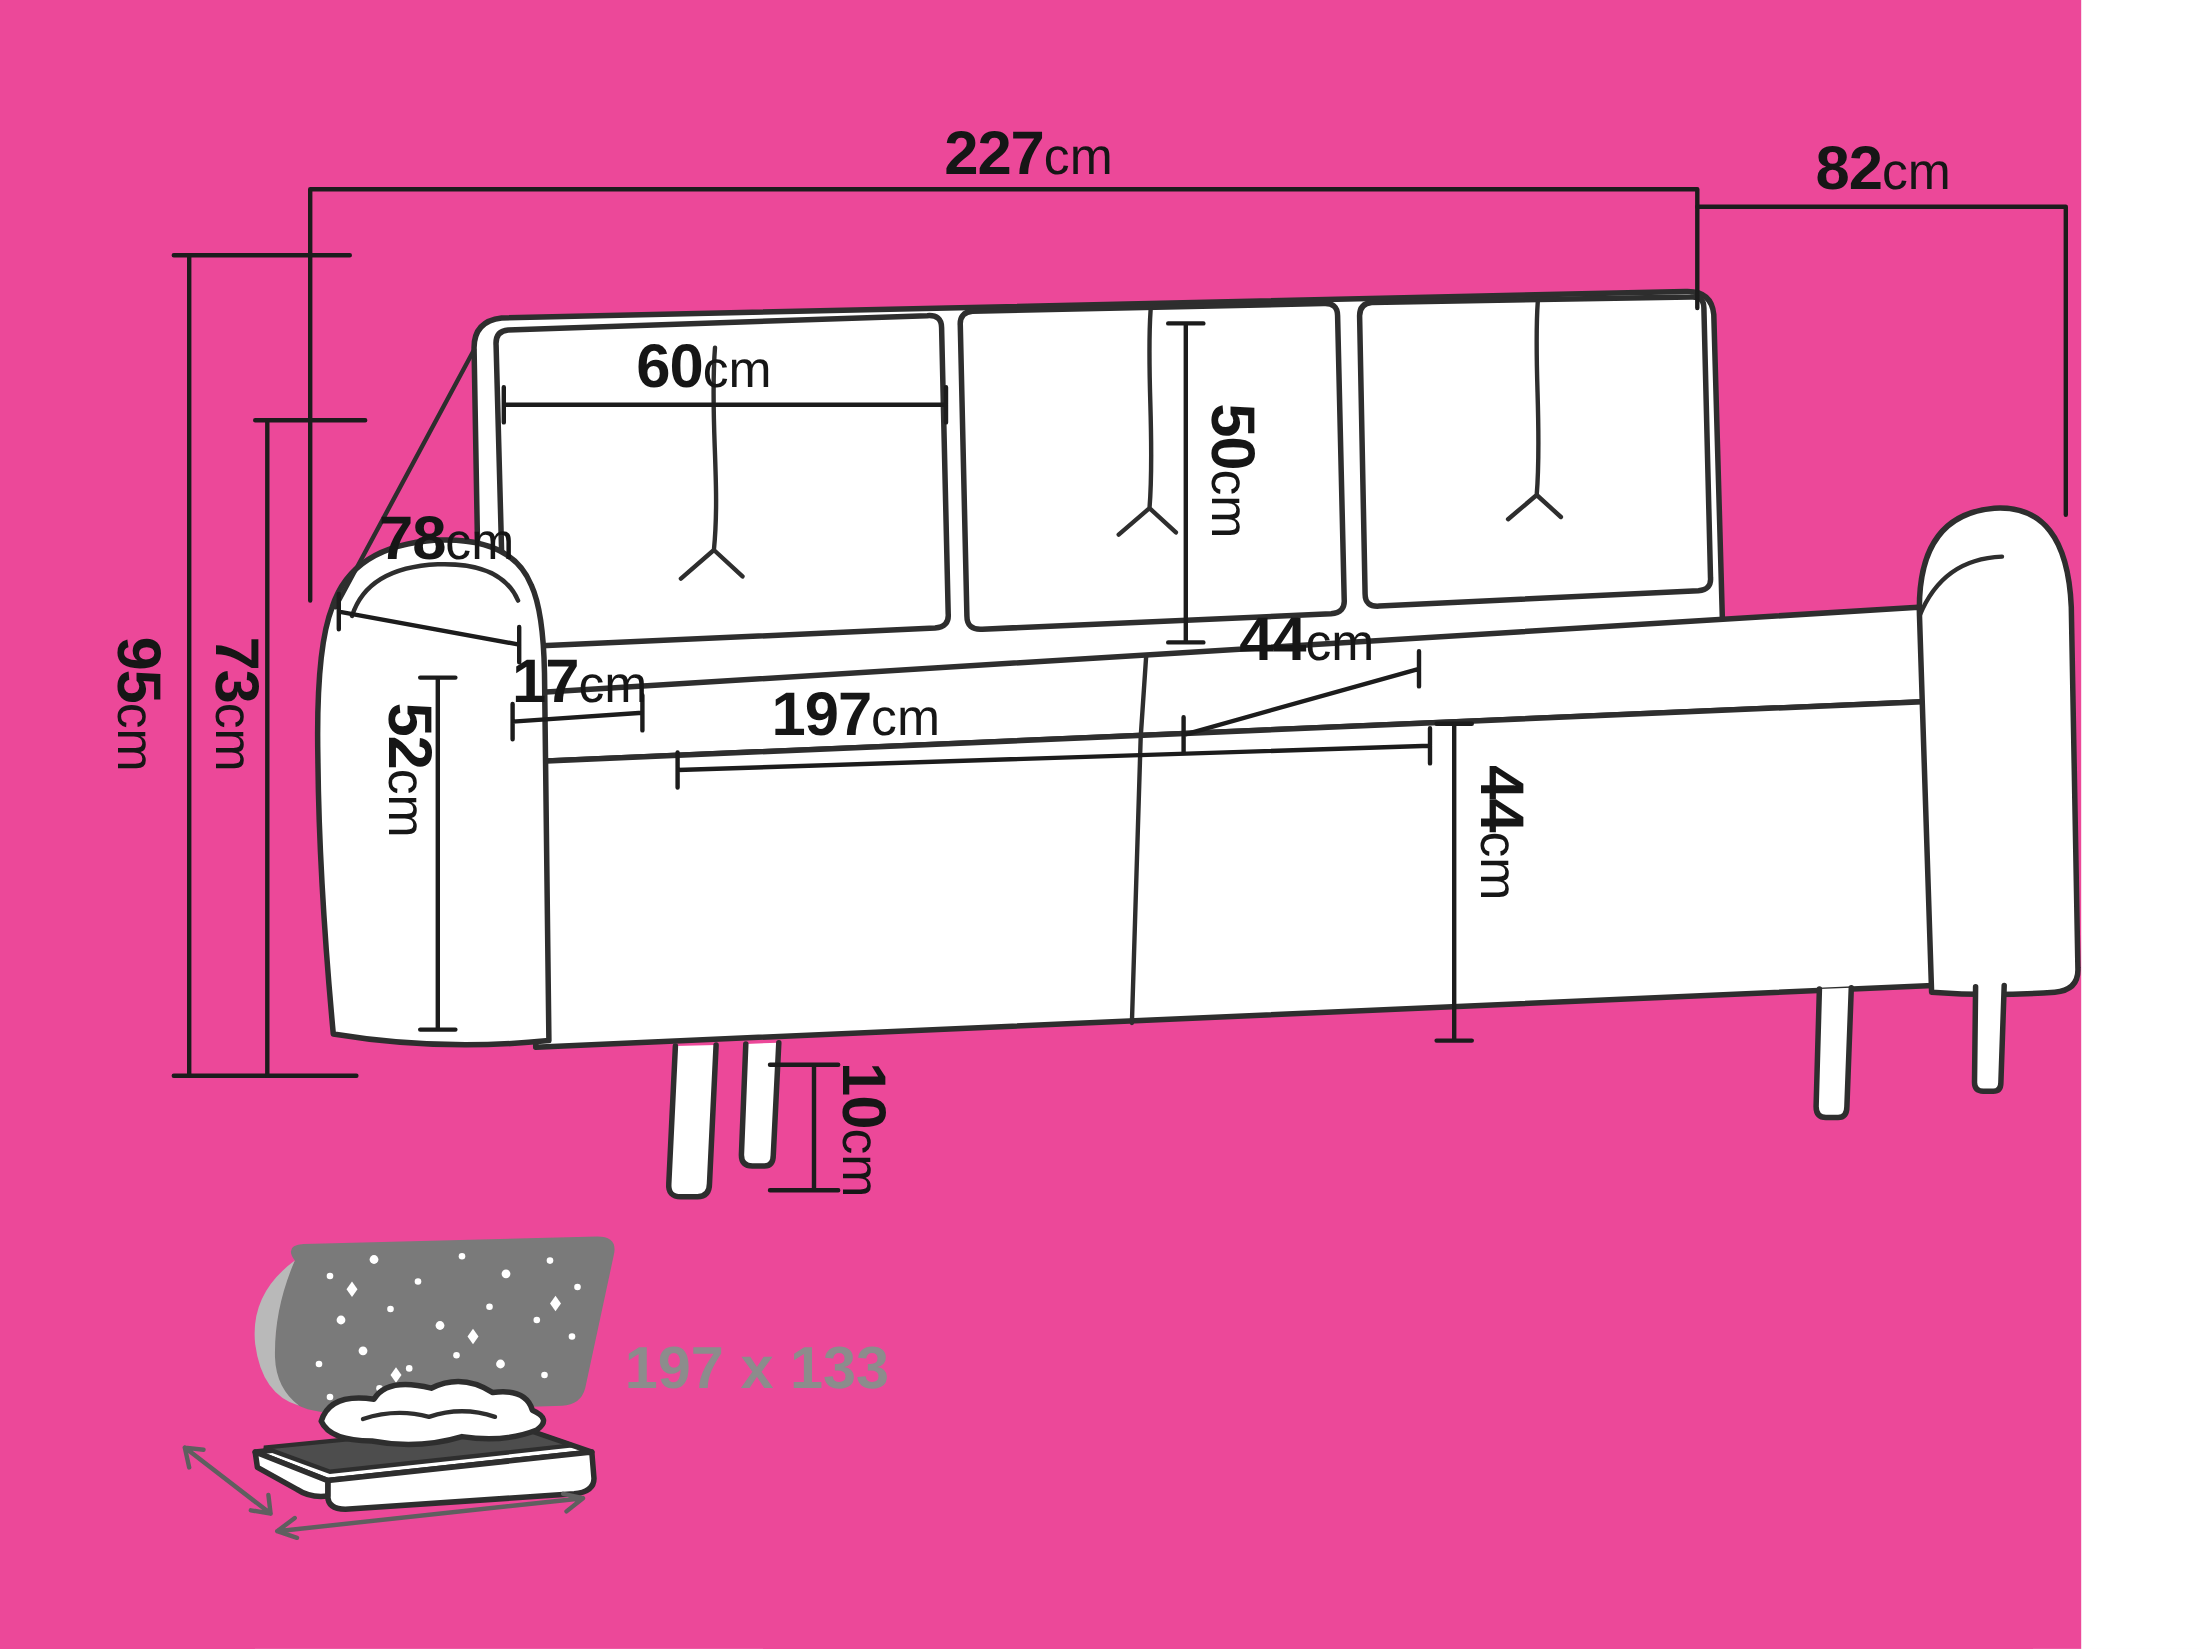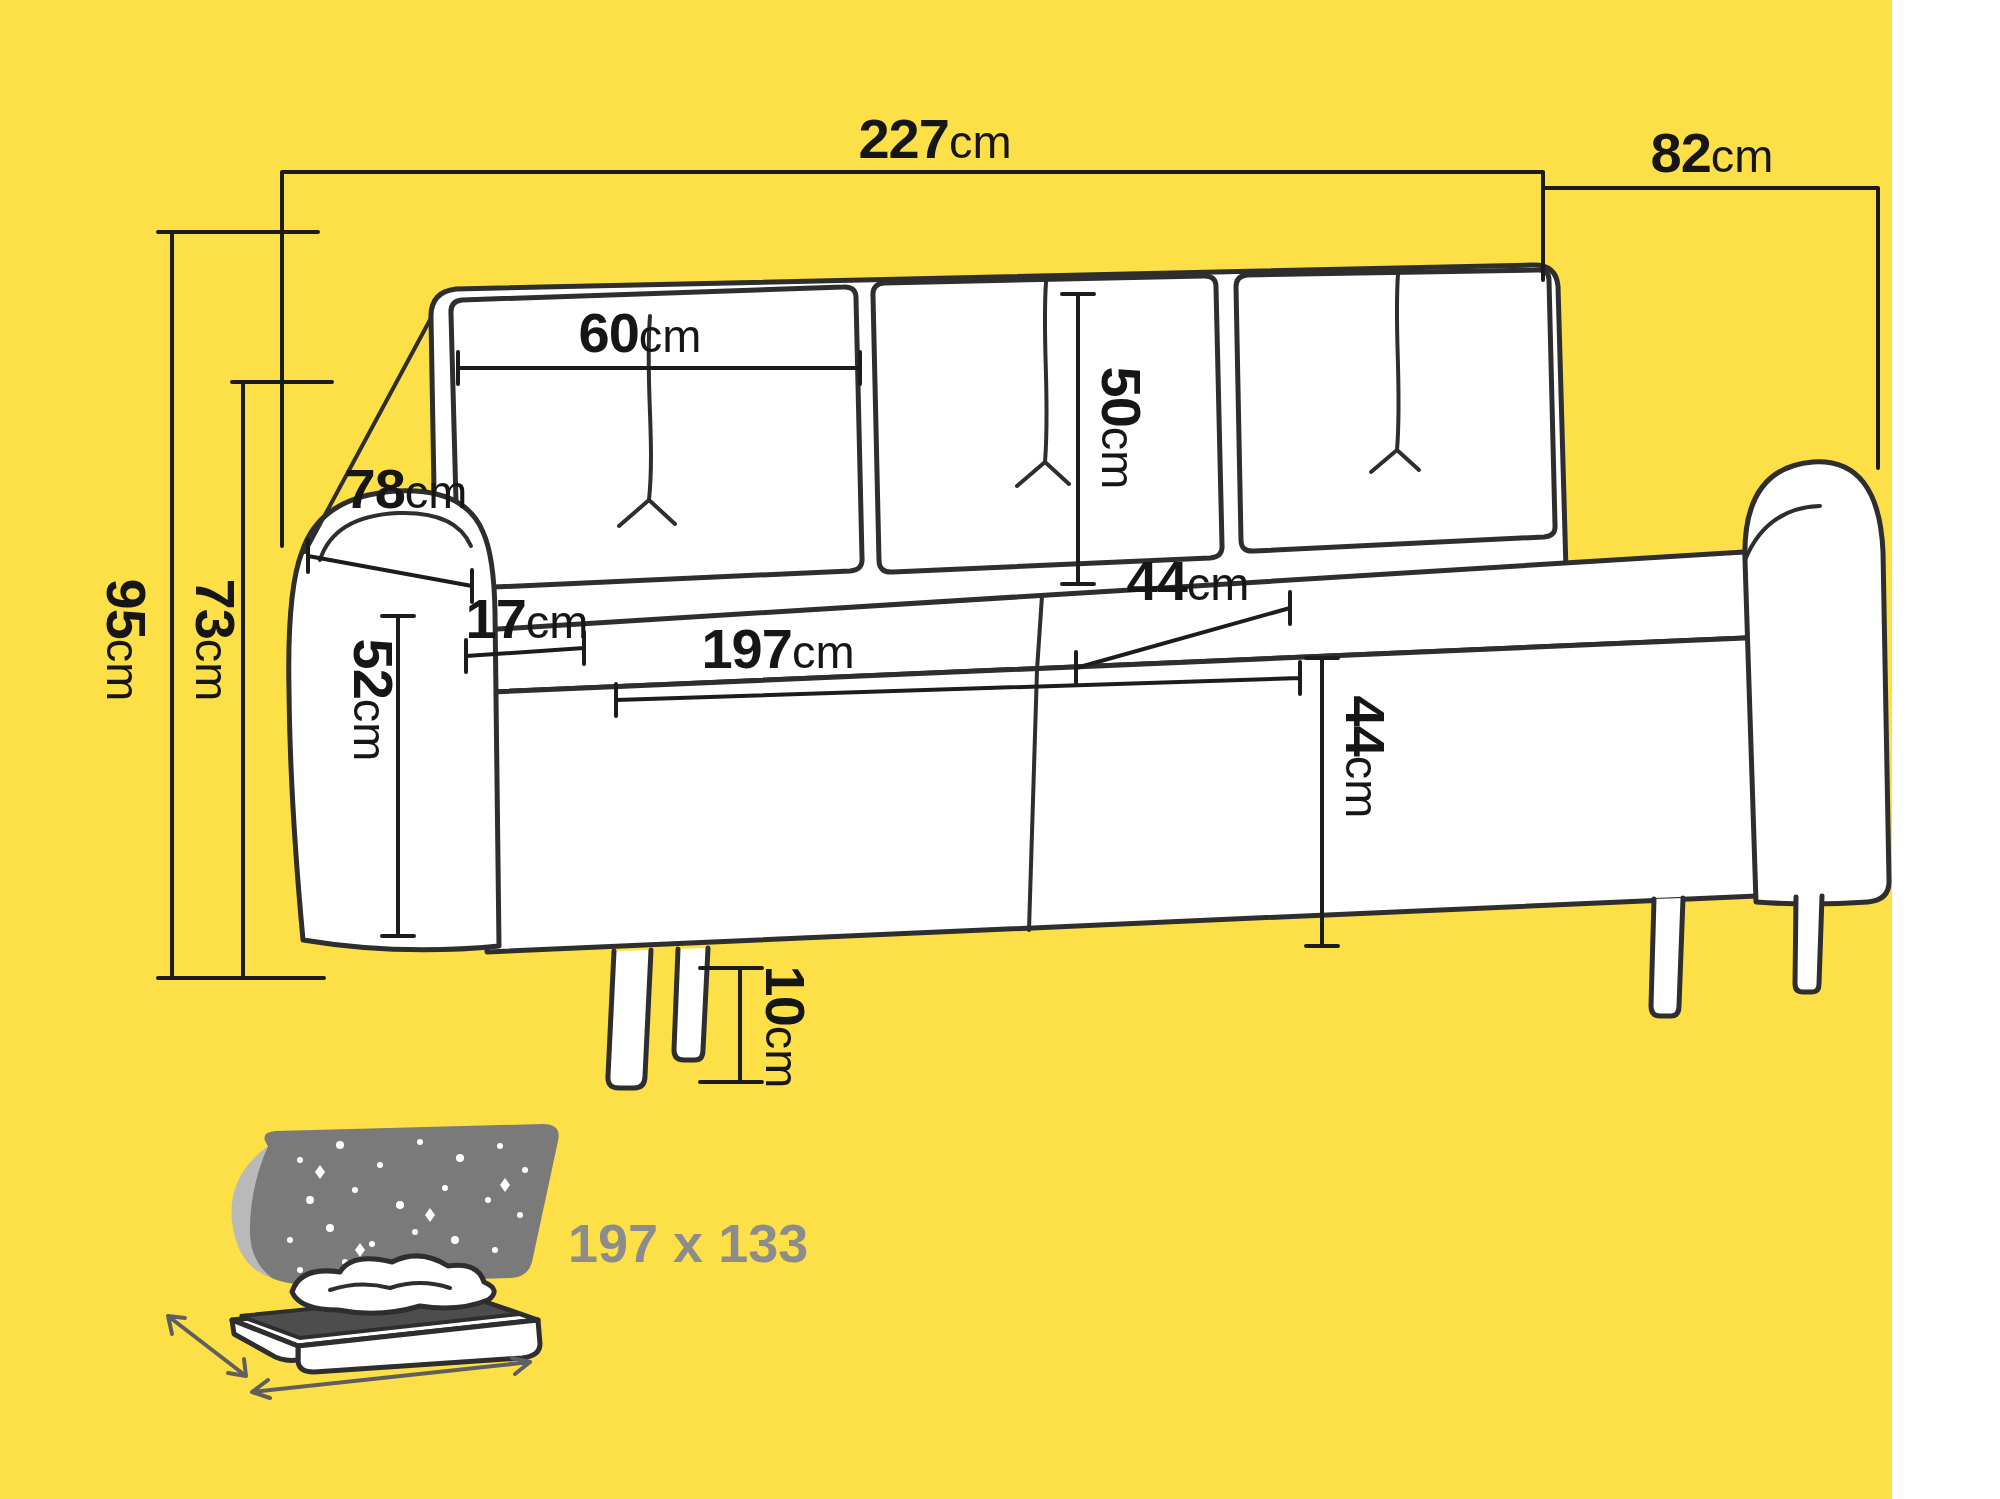--- a/index.html
+++ b/index.html
@@ -1,16 +1,16 @@
 <!DOCTYPE html>
 <html><head>
 <meta charset="utf-8">
 <style>
   html,body{margin:0;padding:0;background:#ffffff;}
-  .stage{position:relative;width:1892px;height:1499px;background:#fde047;overflow:hidden;
+  .stage{position:relative;width:1892px;height:1499px;background:#ec4899;overflow:hidden;
          font-family:"Liberation Sans",sans-serif;}
   svg{display:block;}
   .sofa{fill:#ffffff;stroke:#2e2e2e;stroke-width:5;stroke-linecap:round;stroke-linejoin:round;}
   .sline{fill:none;stroke:#2e2e2e;stroke-width:4;stroke-linecap:round;stroke-linejoin:round;}
   .dim{fill:none;stroke:#1c1c1c;stroke-width:4;stroke-linecap:round;}
   .lbl{font-family:"Liberation Sans",sans-serif;font-weight:700;font-size:56px;fill:#161616;letter-spacing:-1px;}
   .unit{font-weight:400;font-size:47px;letter-spacing:0;}
   .sleep{font-family:"Liberation Sans",sans-serif;font-weight:700;font-size:54px;}
   .iconline{fill:none;stroke:#5f5f5f;stroke-width:4;stroke-linecap:round;stroke-linejoin:round;}
 </style>

